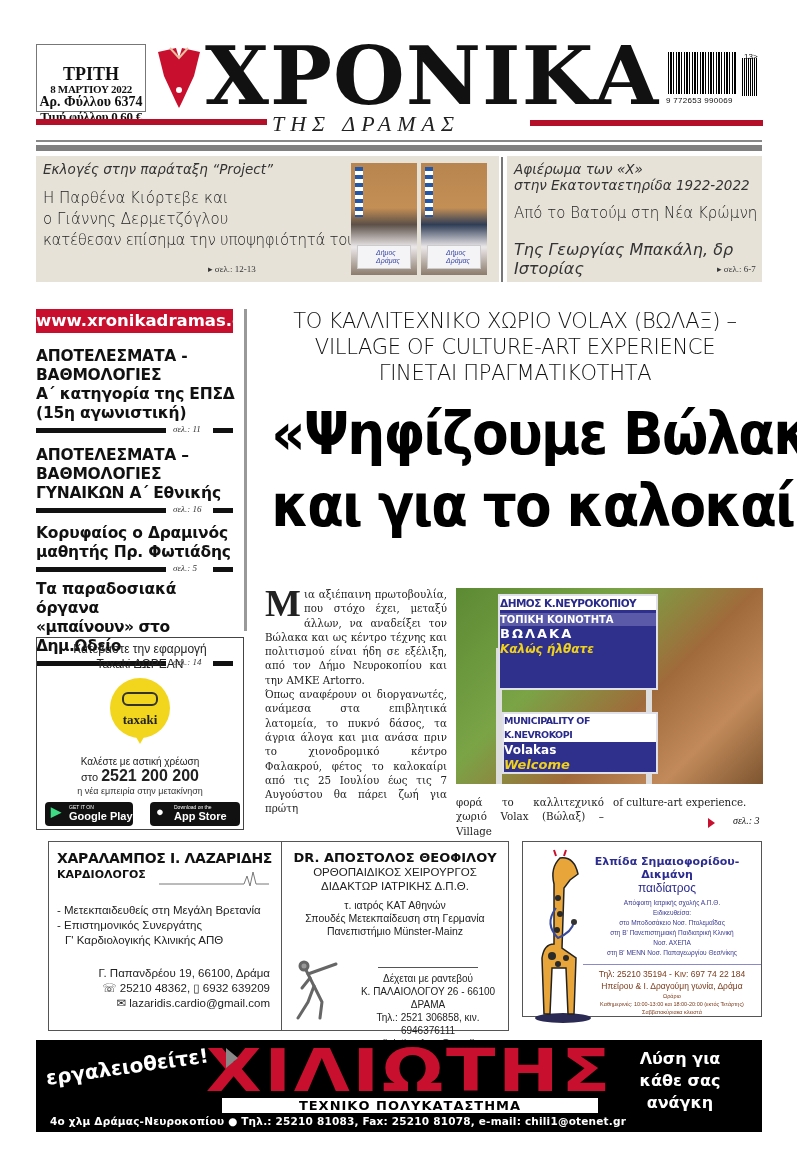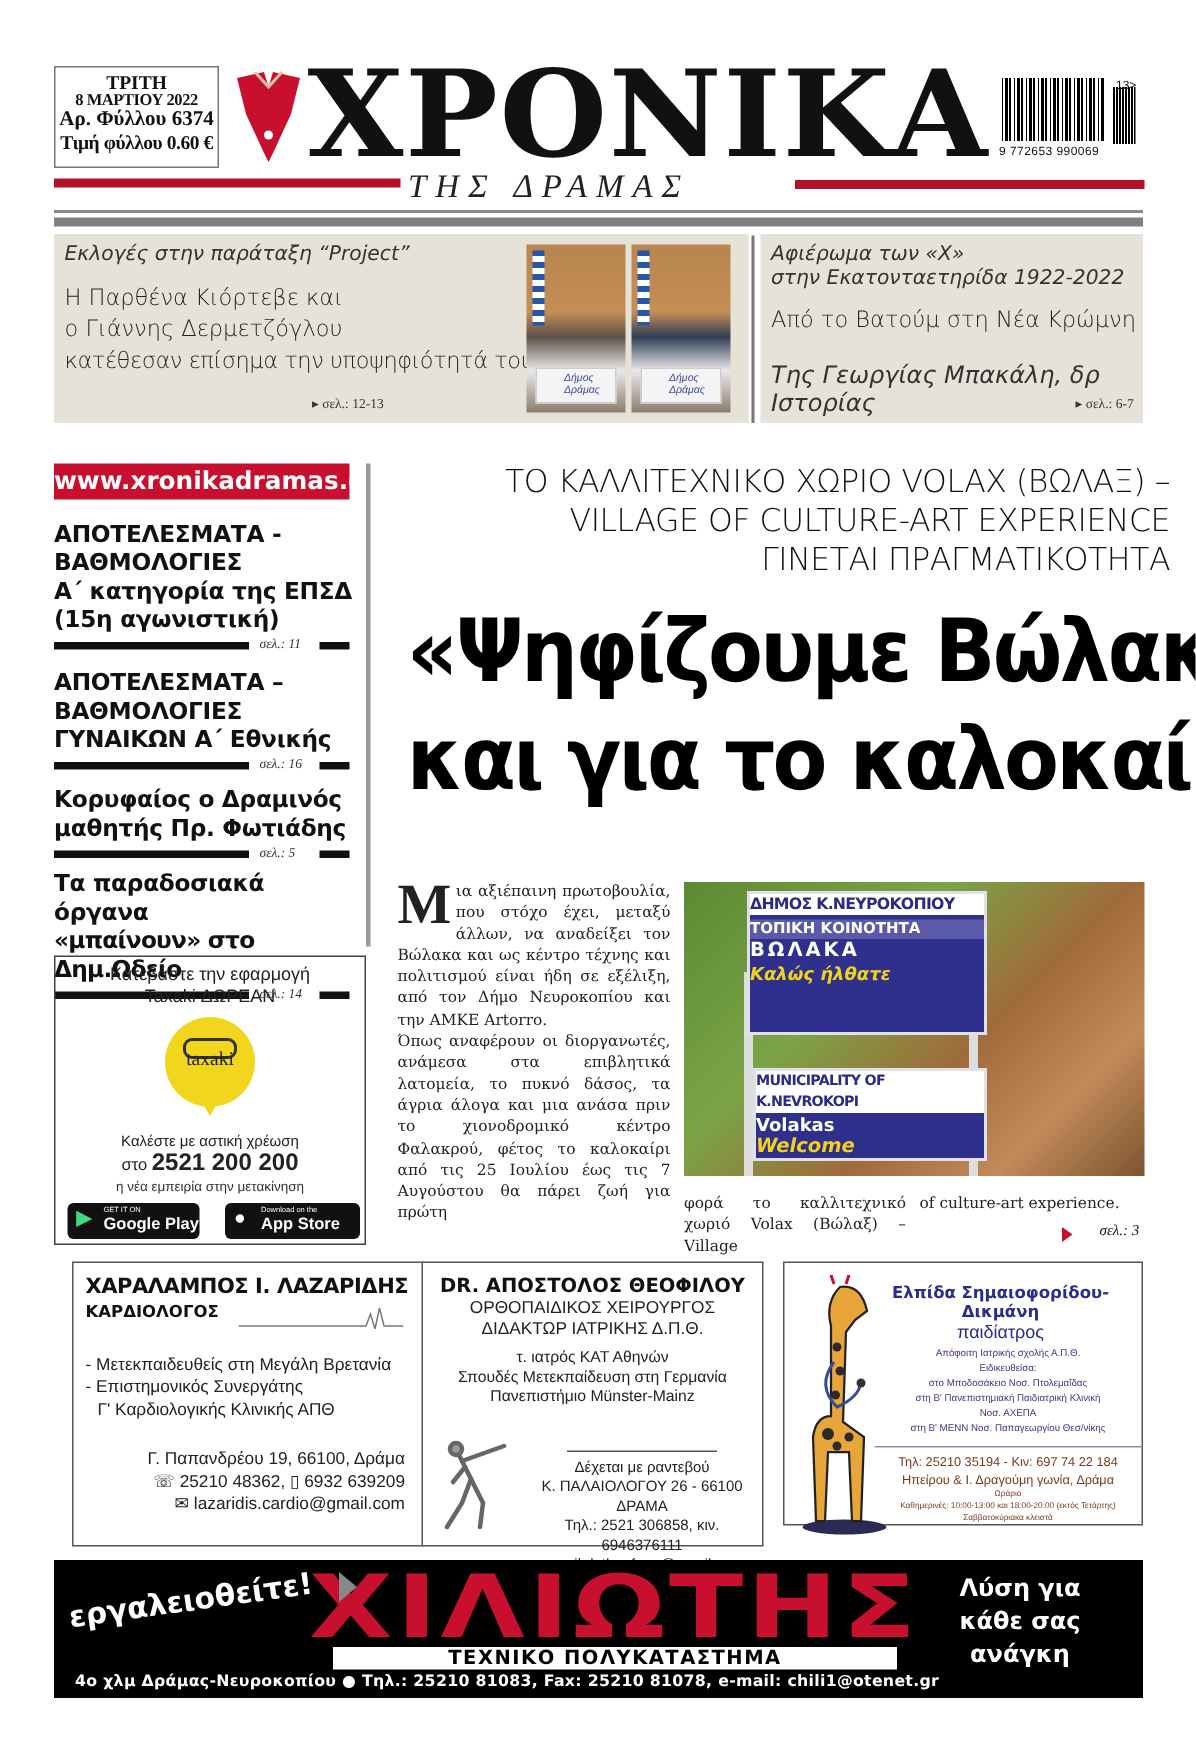--- a/index.html
+++ b/index.html
@@ -1,20 +1,20 @@
 <!DOCTYPE html>
 <html><head>
 <meta charset="utf-8">
 <style>
 *{box-sizing:border-box;margin:0;padding:0}
 body{width:797px;height:1169px;background:#fff;position:relative;overflow:hidden;font-family:"Liberation Sans",sans-serif;color:#111}
 .abs{position:absolute}
 
 #datebox{left:36px;top:44px;width:110px;height:68px;border:1px solid #777;text-align:center;font-family:"Liberation Serif",serif;font-weight:bold;line-height:1.05}
-#datebox .d1{font-size:13px;margin-top:3px}
+#datebox .d1{font-size:18px;margin-top:20px}
 #datebox .d2{font-size:11px;letter-spacing:-0.3px}
 #datebox .d3{font-size:14px}
 #datebox .d4{font-size:13px;letter-spacing:-0.3px}
 #logo-mark{left:156px;top:44px;width:46px;height:66px}
 #title{left:205px;top:36px;font-family:"DejaVu Serif",serif;font-weight:bold;font-size:80px;letter-spacing:1px;line-height:80px;transform:scaleX(1.03);transform-origin:left}
 #subtitle{left:272px;top:111px;font-family:"Liberation Serif",serif;font-style:italic;font-size:22px;letter-spacing:6px;color:#222}
 #redline1{left:36px;top:119px;width:231px;height:6px;background:#b5102a}
 #redline2{left:530px;top:120px;width:233px;height:6px;background:#b5102a}
 #greyline0{left:36px;top:140px;width:726px;height:2px;background:#888}
 #barcode{left:668px;top:52px;width:68px;height:42px;background:repeating-linear-gradient(90deg,#000 0 1px,#fff 1px 2px,#000 2px 4px,#fff 4px 5px,#000 5px 6px,#fff 6px 8px)}
@@ -41,31 +41,31 @@
 .side-h{font-family:"DejaVu Sans",sans-serif;font-weight:bold;font-size:15.5px;line-height:19px;color:#111;letter-spacing:-0.2px}
 .side-bar{position:relative;height:10px;margin-top:2px}
 .side-bar .b1{position:absolute;left:0;top:3px;width:130px;height:5px;background:#111}
 .side-bar .pg{position:absolute;left:137px;top:-1px;font-family:"Liberation Serif",serif;font-style:italic;font-size:9px;color:#333}
 .side-bar .b2{position:absolute;left:177px;top:3px;width:20px;height:5px;background:#111}
 
 #taxaki{left:36px;top:637px;width:208px;height:193px;border:1px solid #444;text-align:center}
 #taxaki .t1{font-size:12px;line-height:15px;margin-top:4px;color:#222}
 #taxaki .pin{width:60px;height:60px;margin:6px auto 0;background:#f2d61e;border-radius:50% 50% 50% 50%/50% 50% 50% 50%;position:relative}
 #taxaki .pin:after{content:"";position:absolute;left:22px;top:52px;border-left:8px solid transparent;border-right:8px solid transparent;border-top:14px solid #f2d61e}
-#taxaki .pin span{position:absolute;left:0;right:0;top:20px;font-family:"Liberation Serif",serif;font-weight:normal;font-size:13px;color:#222}
+#taxaki .pin span{position:absolute;left:0;right:0;top:34px;font-family:"Liberation Serif",serif;font-weight:bold;font-size:13px;color:#222}
 #taxaki .pin i{position:absolute;left:12px;top:14px;width:36px;height:14px;border:2px solid #333;border-radius:6px}
 #taxaki .t2{font-size:10px;margin-top:18px;color:#222}
 #taxaki .t3{font-size:11px;color:#222}
 #taxaki .t3 b{font-size:16px}
 #taxaki .t4{font-size:9px;color:#333;margin-top:1px}
 .store{position:absolute;top:164px;height:24px;background:#111;border-radius:4px;color:#fff;font-size:11px;font-weight:bold;text-align:left;padding:2px 0 0 24px;line-height:10px}
 .store small{display:block;font-size:5px;font-weight:normal;line-height:7px}
 .store .ic{position:absolute;left:6px;top:5px;font-size:13px}
 
-#kicker{left:250px;top:308px;width:530px;text-align:right;font-family:"DejaVu Sans",sans-serif;font-weight:200;font-size:21px;line-height:26px;color:#111;letter-spacing:-0.3px}
+#kicker{left:250px;top:308px;width:530px;text-align:center;font-family:"DejaVu Sans",sans-serif;font-weight:200;font-size:21px;line-height:26px;color:#111;letter-spacing:-0.3px}
 #headline{left:250px;top:398px;width:530px;text-align:center;font-family:"DejaVu Sans",sans-serif;font-weight:bold;font-size:58px;line-height:72px;letter-spacing:-2px;transform:scaleX(0.92);transform-origin:center;color:#000}
 #body1{left:265px;top:587px;width:182px;font-family:"DejaVu Serif",serif;font-size:10.3px;line-height:14.3px;text-align:justify;color:#222}
 #body1 .drop{float:left;font-family:"Liberation Serif",serif;font-weight:bold;font-size:38px;line-height:30px;margin:1px 3px 0 0}
 #photo-main{left:456px;top:588px;width:307px;height:196px;background:linear-gradient(135deg,#5c8a34 0,#7aa446 35%,#a06a3a 60%,#c28a5a 80%,#7d5530 100%)}
 .sign{position:absolute;background:#2f2f8c;border:2px solid #dfe0ea;text-align:left;color:#fff;font-family:"DejaVu Sans",sans-serif;font-weight:bold}
 .sign .top{background:#fff;color:#2a2a8a;font-size:10.5px;line-height:14px;letter-spacing:-0.5px}
 .sign .mid{font-size:10px;line-height:13px}
 .sign .big{font-size:13px;line-height:16px;letter-spacing:2px}
 .sign .yel{color:#f0d21a;font-style:italic;font-size:12px;line-height:14px}
 .pole{position:absolute;width:6px;background:#ddd}

